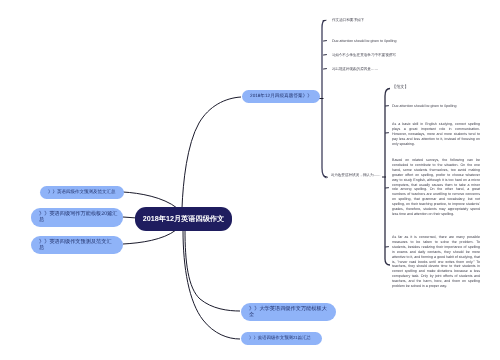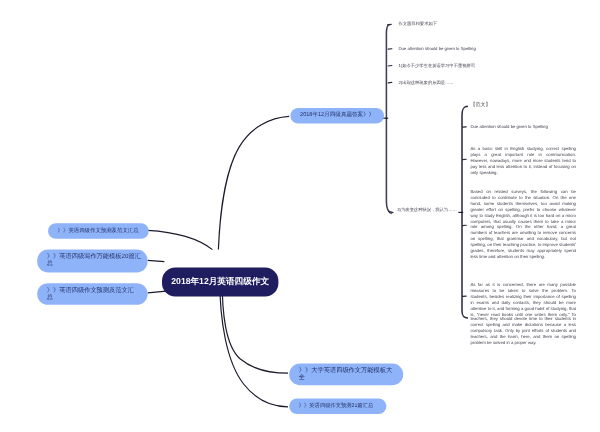--- a/index.html
+++ b/index.html
@@ -47,21 +47,21 @@
       <path d="M371,177 L386,177"></path>
       <g stroke="#2a2a40" stroke-width="1" stroke-linecap="round">
         <path d="M385.5,106 L388.5,105.7"></path>
         <path d="M385.5,133 L388.5,132.7"></path>
         <path d="M385.5,188 L388.5,187.7"></path>
         <path d="M385.5,247 L388.5,246.7"></path>
       </g>
     </g>
   </svg>
 
-  <div class="node central" style="left:135px;top:207px;width:97px;height:24px;margin-top:16px;">
+  <div class="node central" style="left:135px;top:207px;width:97px;height:24px;">
     <div>
       <div>2018年12月英语四级作文</div>
     </div>
   </div>
 
   <div class="lb" style="left:40px;top:186px;width:84px;height:13px;font-size:4.5px;white-space:nowrap;padding-left:8px;">》》英语四级作文预测及范文汇总</div>
   <div class="lb" style="left:31px;top:208px;width:92px;height:19px;">》》英语四级写作万能模板20篇汇总</div>
   <div class="lb" style="left:31px;top:236px;width:92px;height:18px;padding-right:9px;">》》英语四级作文预测及范文汇总</div>
 
   <div class="lb" style="left:242px;top:90px;width:78px;height:13px;text-align:center;white-space:nowrap;font-size:4.65px;padding:3px 2px;">2018年12月四级真题答案》》</div>

